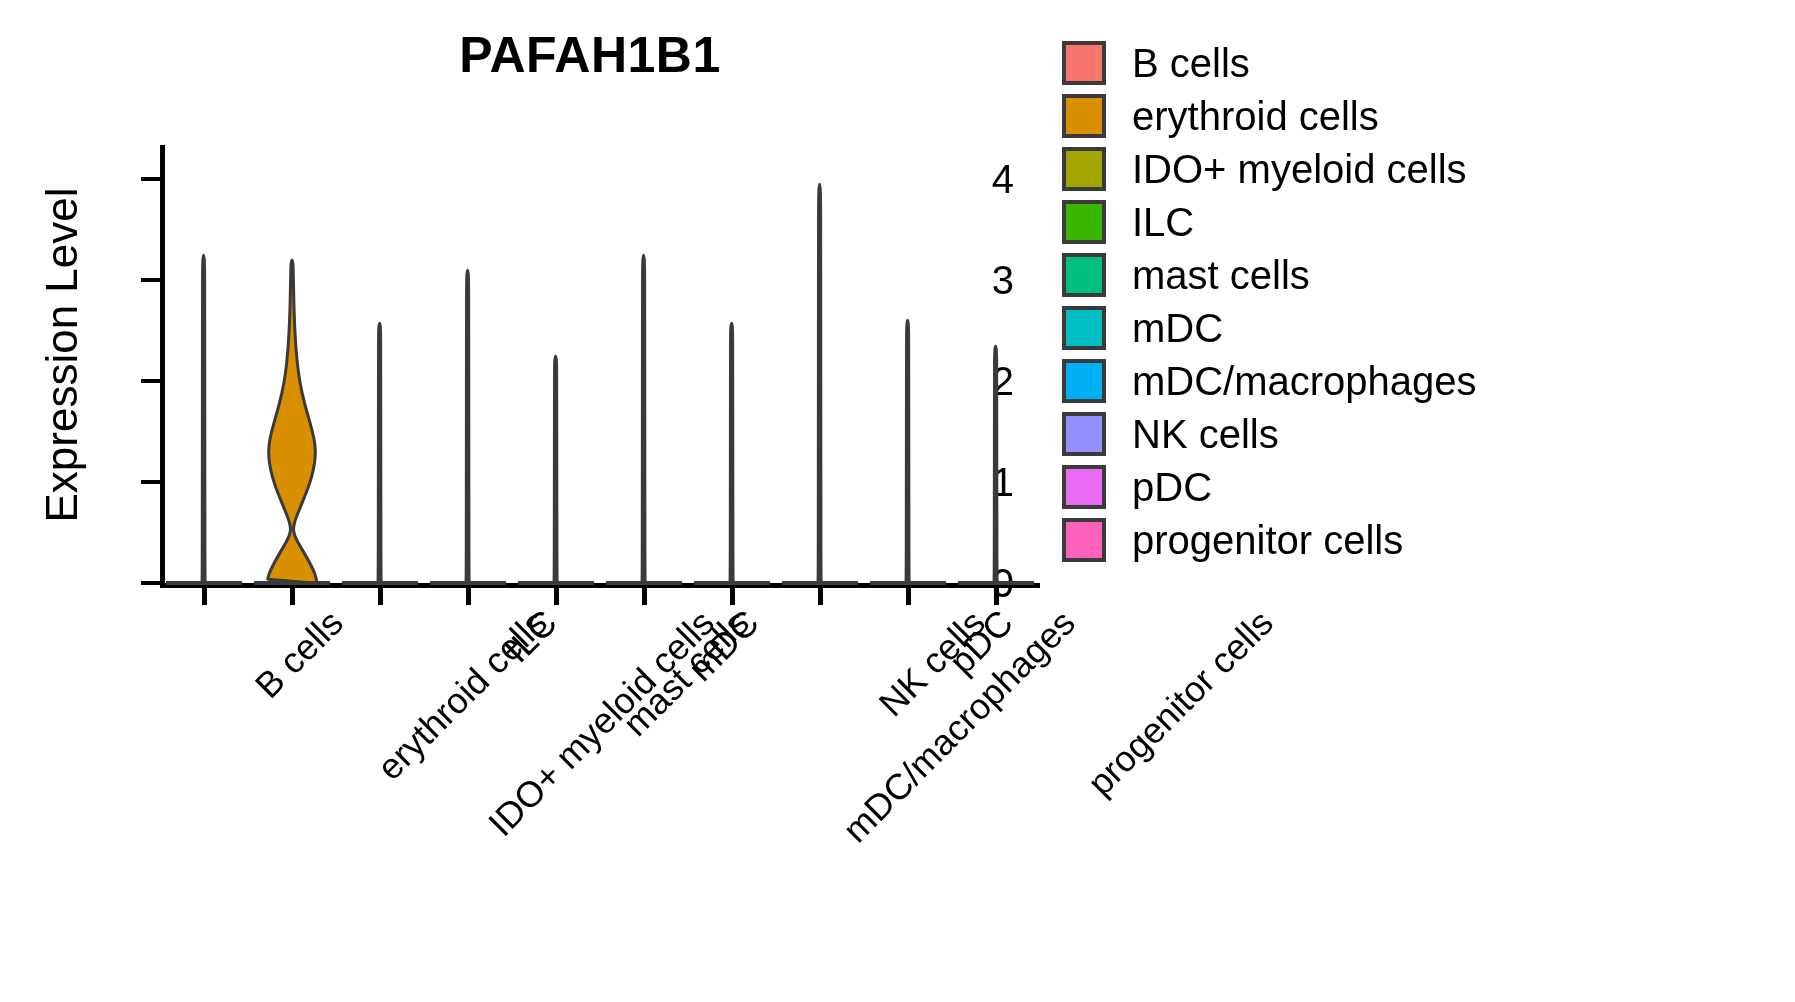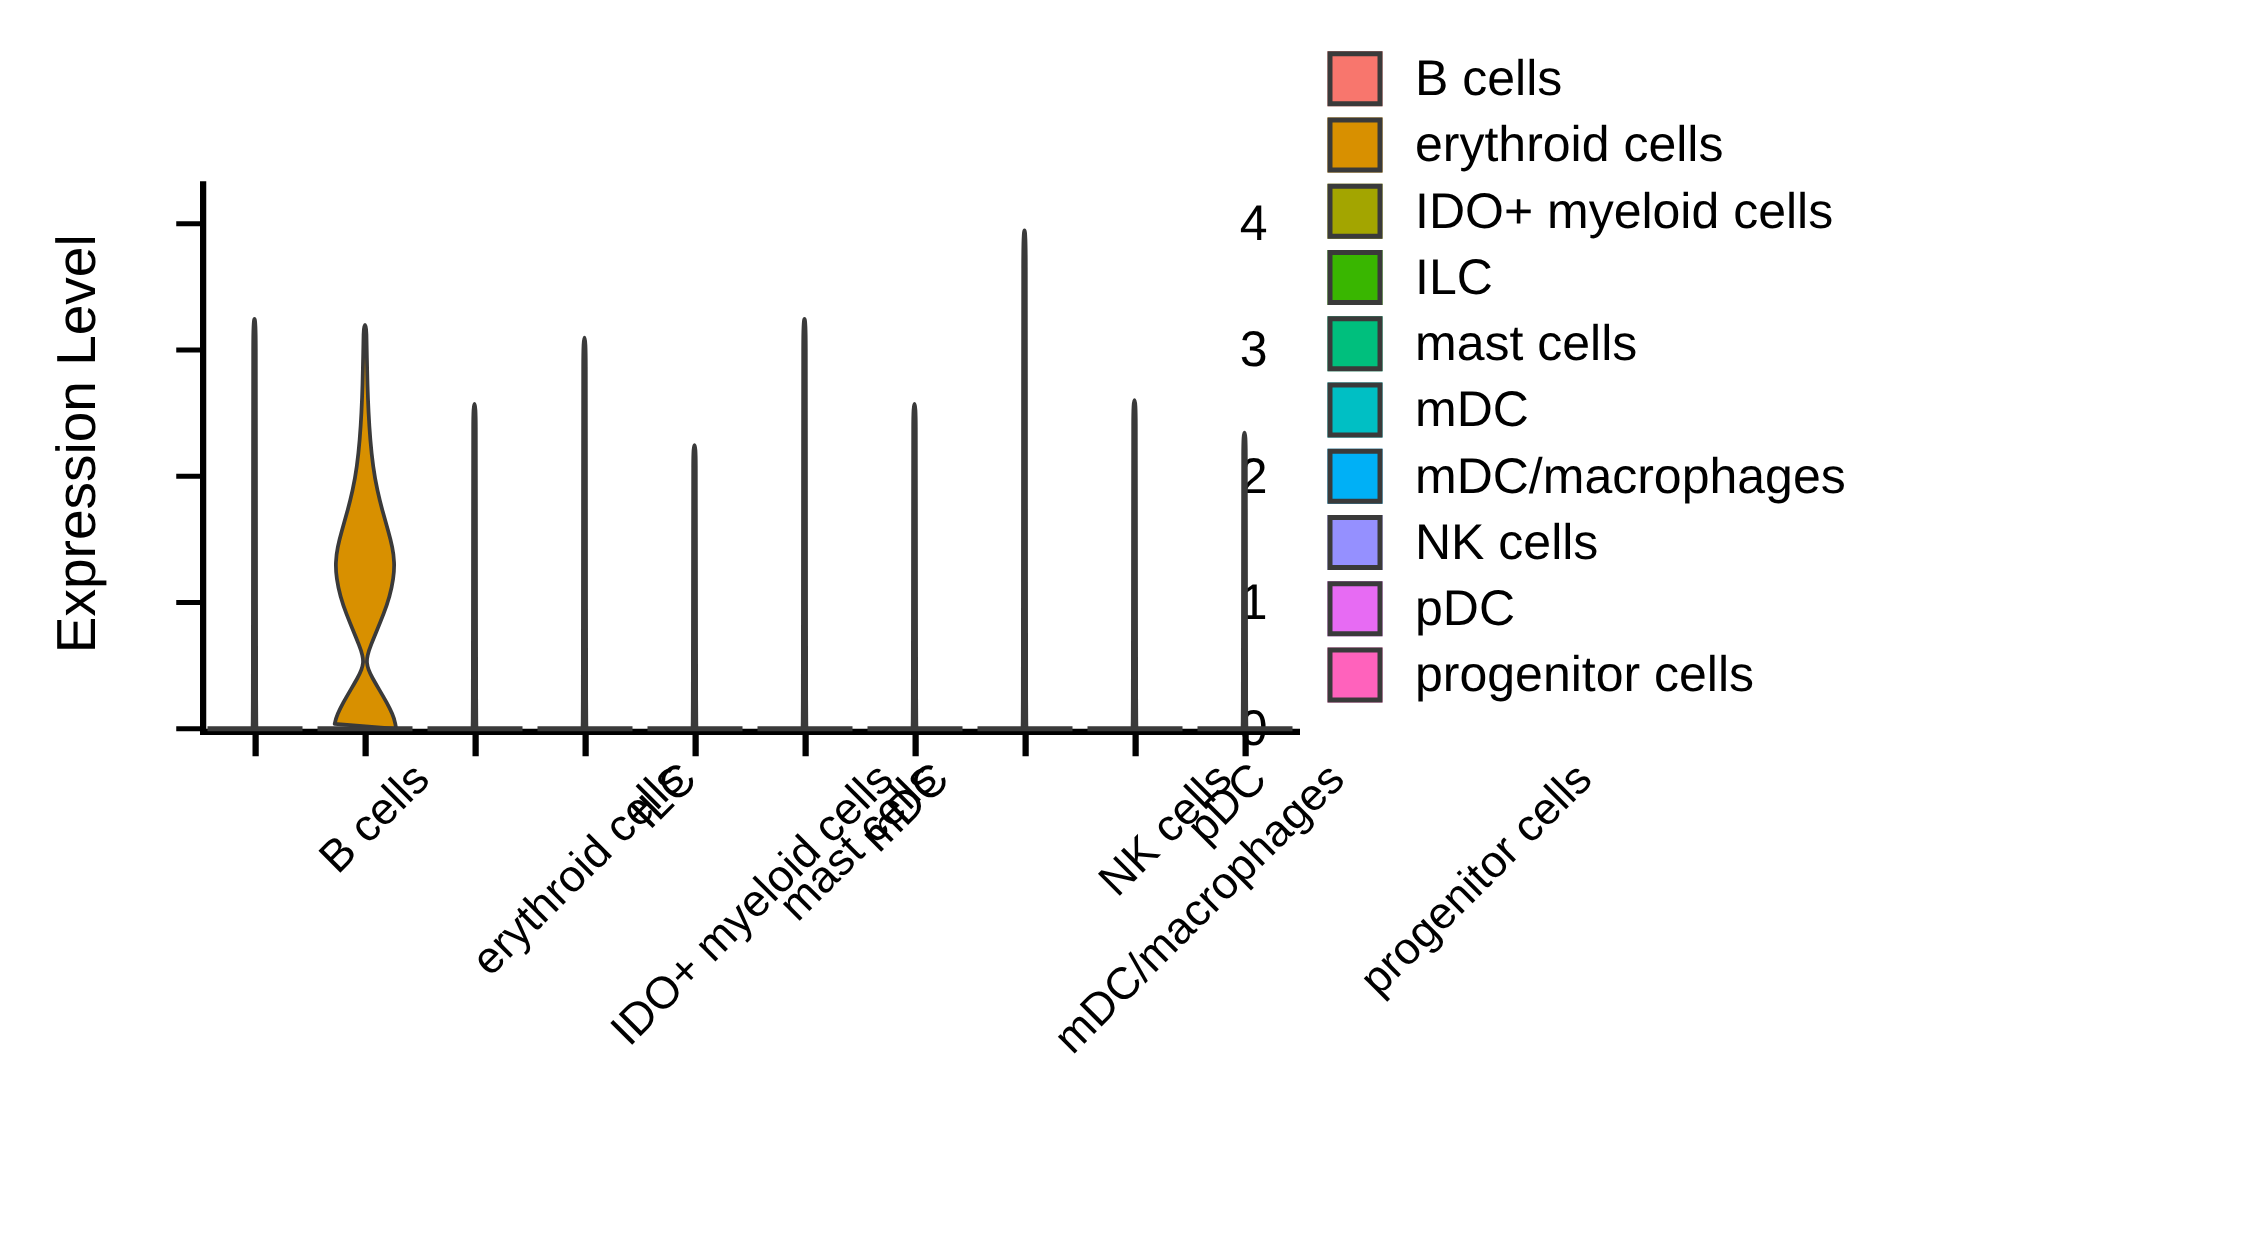--- a/index.html
+++ b/index.html
@@ -142,20 +142,21 @@
     font-size: 40px;
     line-height: 1;
     white-space: nowrap;
   }
 </style>
 </head>
 <body>
 
 <div id="figure">
 
+  <div id="plot-title">PAFAH1B1</div>
 
   <div id="y-axis-label">Expression Level</div>
 
   <div id="plot-area">
     <div id="y-axis-line"></div>
     <div id="x-axis-line"></div>
     <div id="y-ticks">
         <div class="y-tick" style="top: 461px;"></div>
         <div class="y-tick-label" style="top: 443px;">0</div>
         <div class="y-tick" style="top: 360px;"></div>

